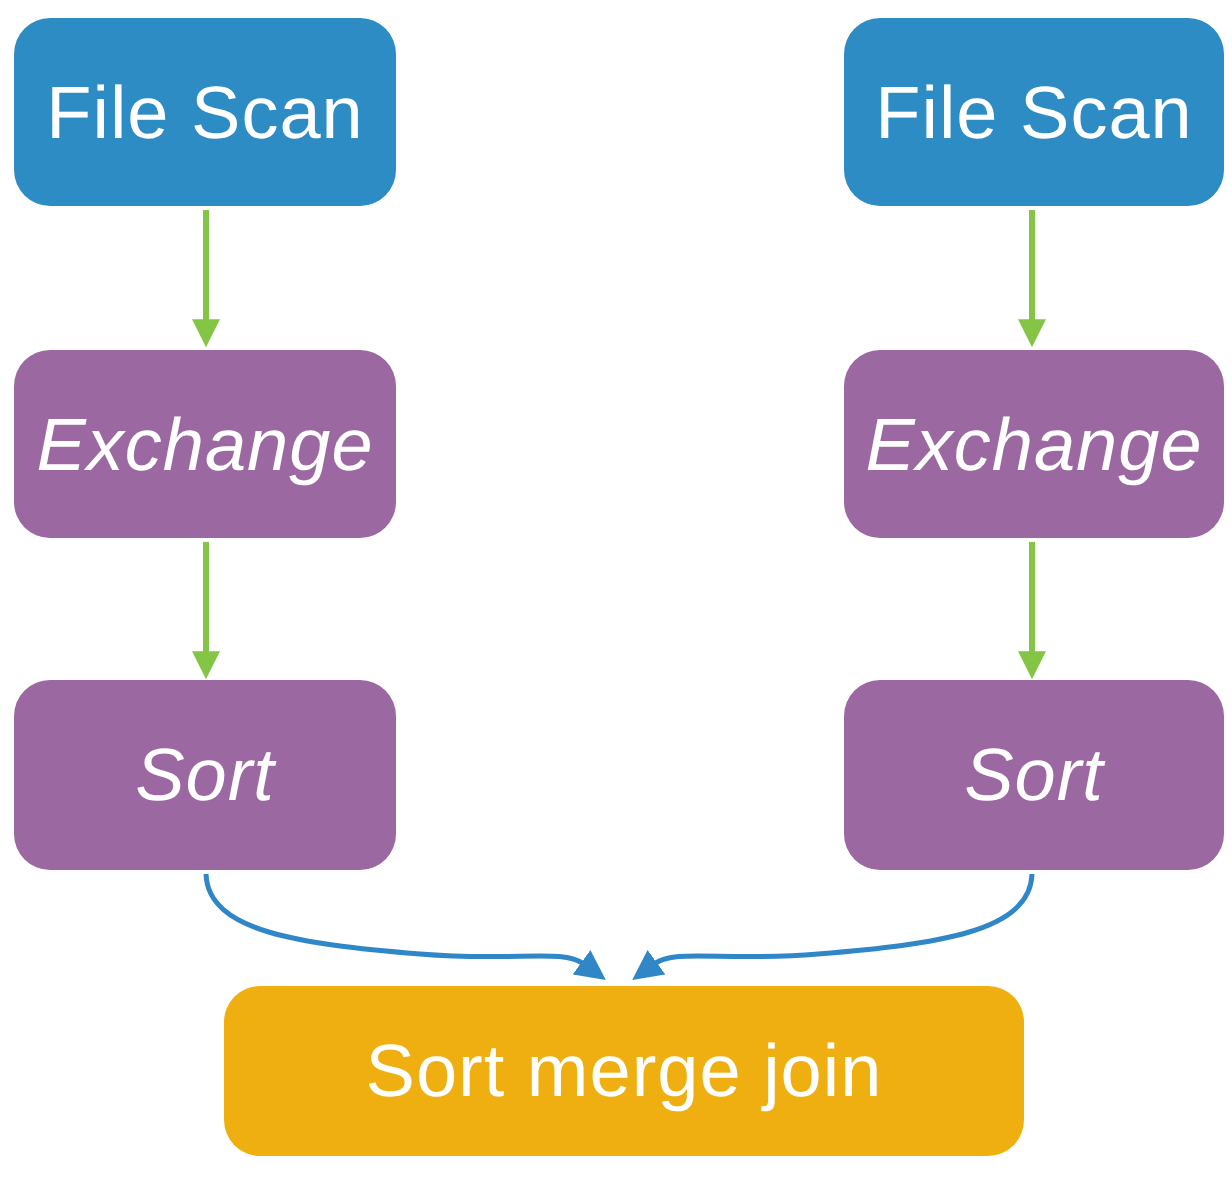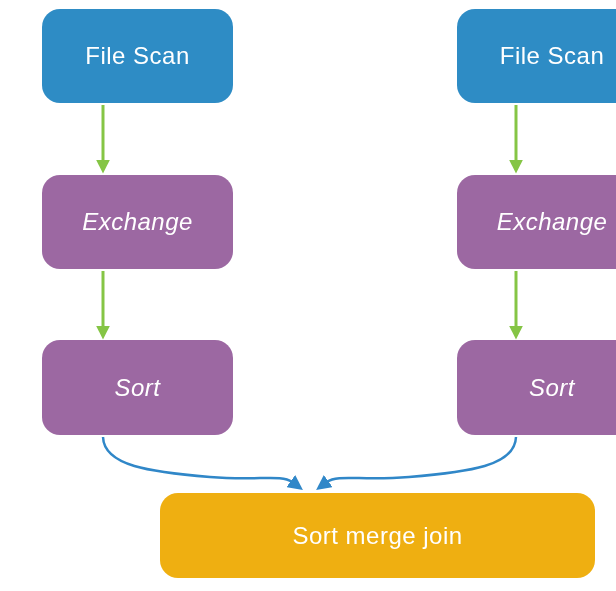--- a/index.html
+++ b/index.html
@@ -11,37 +11,36 @@
     overflow: hidden;
     font-family: "Liberation Sans", "DejaVu Sans", sans-serif;
   }
   .node {
     position: absolute;
     border-radius: 18px;
     display: flex;
     align-items: center;
     justify-content: center;
     color: #ffffff;
-    font-size: 24px;
+    font-size: 37px;
     line-height: 1;
     letter-spacing: 0.5px;
     box-sizing: border-box;
-    margin-left: 35px;
   }
   .type-scan { background: var(--node-scan, #2E8CC5); }
   .type-mid  { background: var(--node-mid,  #9C68A2); font-style: italic; }
   .type-join { background: var(--node-join, #EFAF11); }
 
   .n-fs-l { left: 7px;   top: 9px;   width: 191px; height: 94px; }
   .n-fs-r { left: 422px; top: 9px;   width: 190px; height: 94px; }
   .n-ex-l { left: 7px;   top: 175px; width: 191px; height: 94px; }
   .n-ex-r { left: 422px; top: 175px; width: 190px; height: 94px; }
   .n-so-l { left: 7px;   top: 340px; width: 191px; height: 95px; }
   .n-so-r { left: 422px; top: 340px; width: 190px; height: 95px; }
-  .n-join { left: 125px; top: 493px; width: 435px; height: 85px; }
+  .n-join { left: 112px; top: 493px; width: 400px; height: 85px; }
 
   .edges-svg {
     position: absolute;
     left: 0; top: 0;
     width: 616px; height: 591px;
     pointer-events: none;
   }
   .watermark {
     position: absolute;
     right: 4px;

